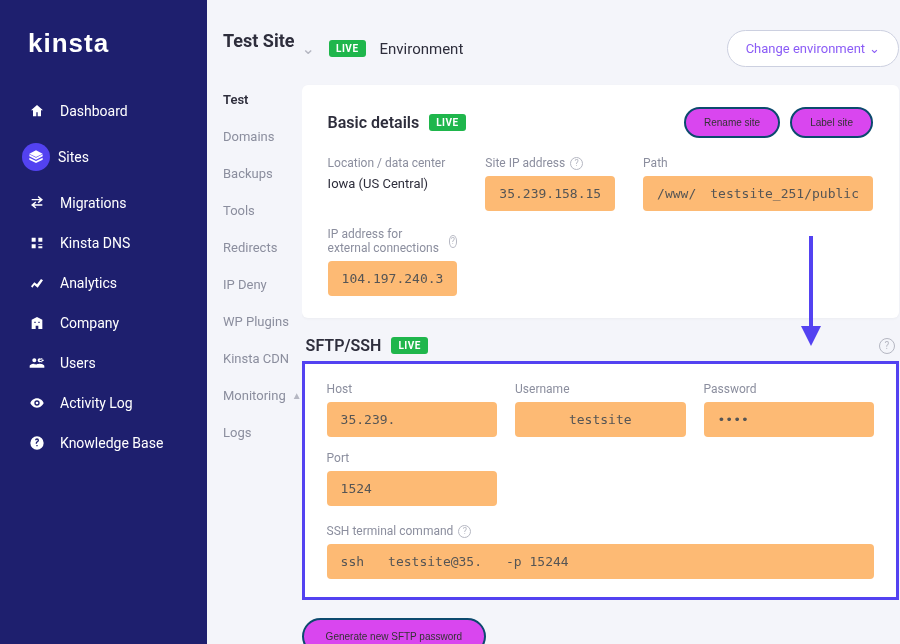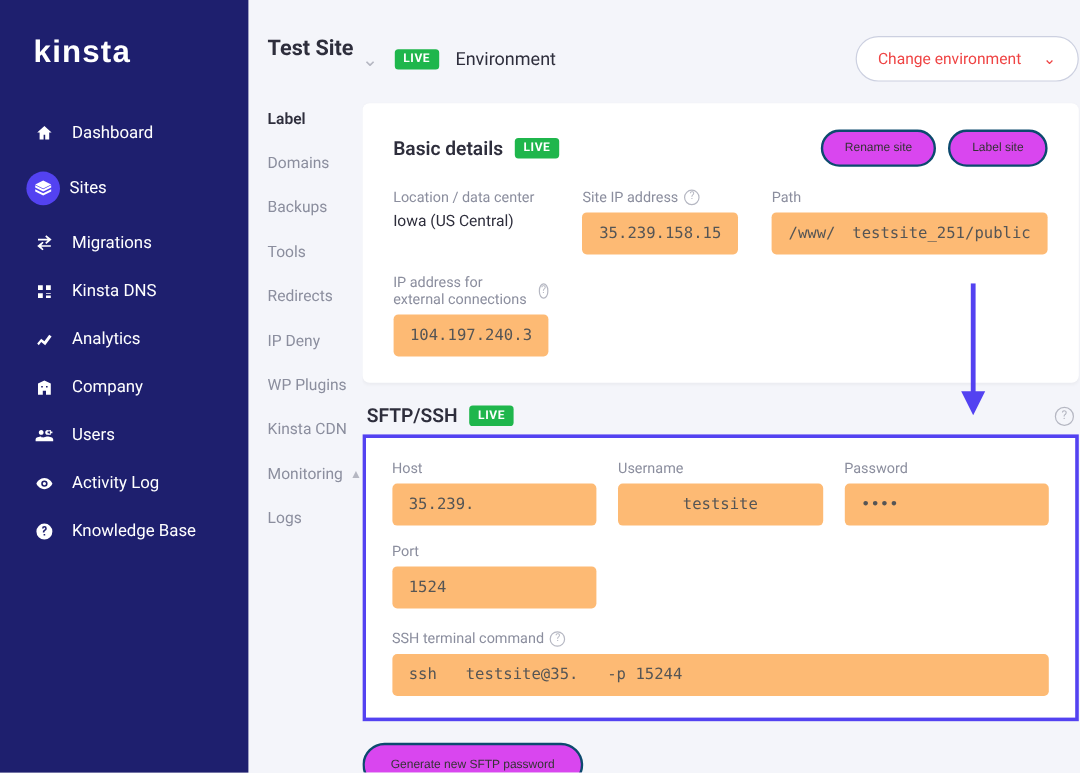--- a/index.html
+++ b/index.html
@@ -13,21 +13,21 @@
 .nav-icon svg { width: 16px; height: 16px; fill: #fff; }
 .main { flex: 1; display: flex; overflow: hidden; position: relative; }
 .subnav { width: 116px; padding: 30px 0 0 16px; }
 .page-title-row { display: flex; align-items: center; gap: 12px; padding: 0 0 22px 0; }
 .page-title { font-size: 18px; font-weight: 700; color: #2e2e3c; }
 .chev { color: #b5b7c2; }
 .env-badge { background: #1fb64c; color: #fff; font-size: 10px; font-weight: 700; padding: 3px 7px; border-radius: 3px; letter-spacing: 0.5px; }
 .env-label { font-size: 15px; color: #2e2e3c; text-align: center; }
 .header { display: flex; align-items: center; gap: 12px; padding: 30px 28px 0 0; justify-content: space-between; }
 .header-left { display: flex; align-items: center; gap: 14px; }
-.change-env { border: 1px solid #ccd0e0; background: #fff; border-radius: 22px; padding: 10px 18px; font-size: 13px; color: #ef4444; display: flex; align-items: center; gap: 18px; cursor: pointer; }
+.change-env { border: 1px solid #ccd0e0; background: #fff; border-radius: 22px; padding: 10px 18px; font-size: 13px; color: #8b5cf6; display: flex; align-items: center; gap: 4px; cursor: pointer; }
 .subnav-item { display: flex; align-items: center; gap: 6px; font-size: 13px; color: #8b8e9e; padding: 11px 0; cursor: pointer; }
 .subnav-item.active { color: #2e2e3c; font-weight: 600; }
 .subnav-item .caret { font-size: 10px; color: #b5b7c2; }
 .content { flex: 1; display: flex; flex-direction: column; }
 .content-area { flex:1; padding-right: 28px; overflow: hidden; }
 .card { background: #fff; border-radius: 6px; padding: 22px 26px; box-shadow: 0 1px 3px rgba(0,0,0,0.04); margin-bottom: 18px; }
 .card-header { display: flex; align-items: center; justify-content: space-between; margin-bottom: 18px; }
 .card-title-row { display: flex; align-items: center; gap: 10px; }
 .card-title { font-size: 16px; font-weight: 600; color: #2e2e3c; }
 .card-actions { display: flex; gap: 10px; }
@@ -128,21 +128,21 @@
   </div>
 </div>
 
 <div class="main">
 
   <div class="subnav">
     <div class="page-title-row" style="padding-bottom:30px;">
       <span class="page-title">Test Site</span>
     </div>
     <div class="subnav-item active">
-        <span>Label</span>
+        <span>Test</span>
       </div>
     <div class="subnav-item">
         <span>Domains</span>
       </div>
     <div class="subnav-item">
         <span>Backups</span>
       </div>
     <div class="subnav-item">
         <span>Tools</span>
       </div>

